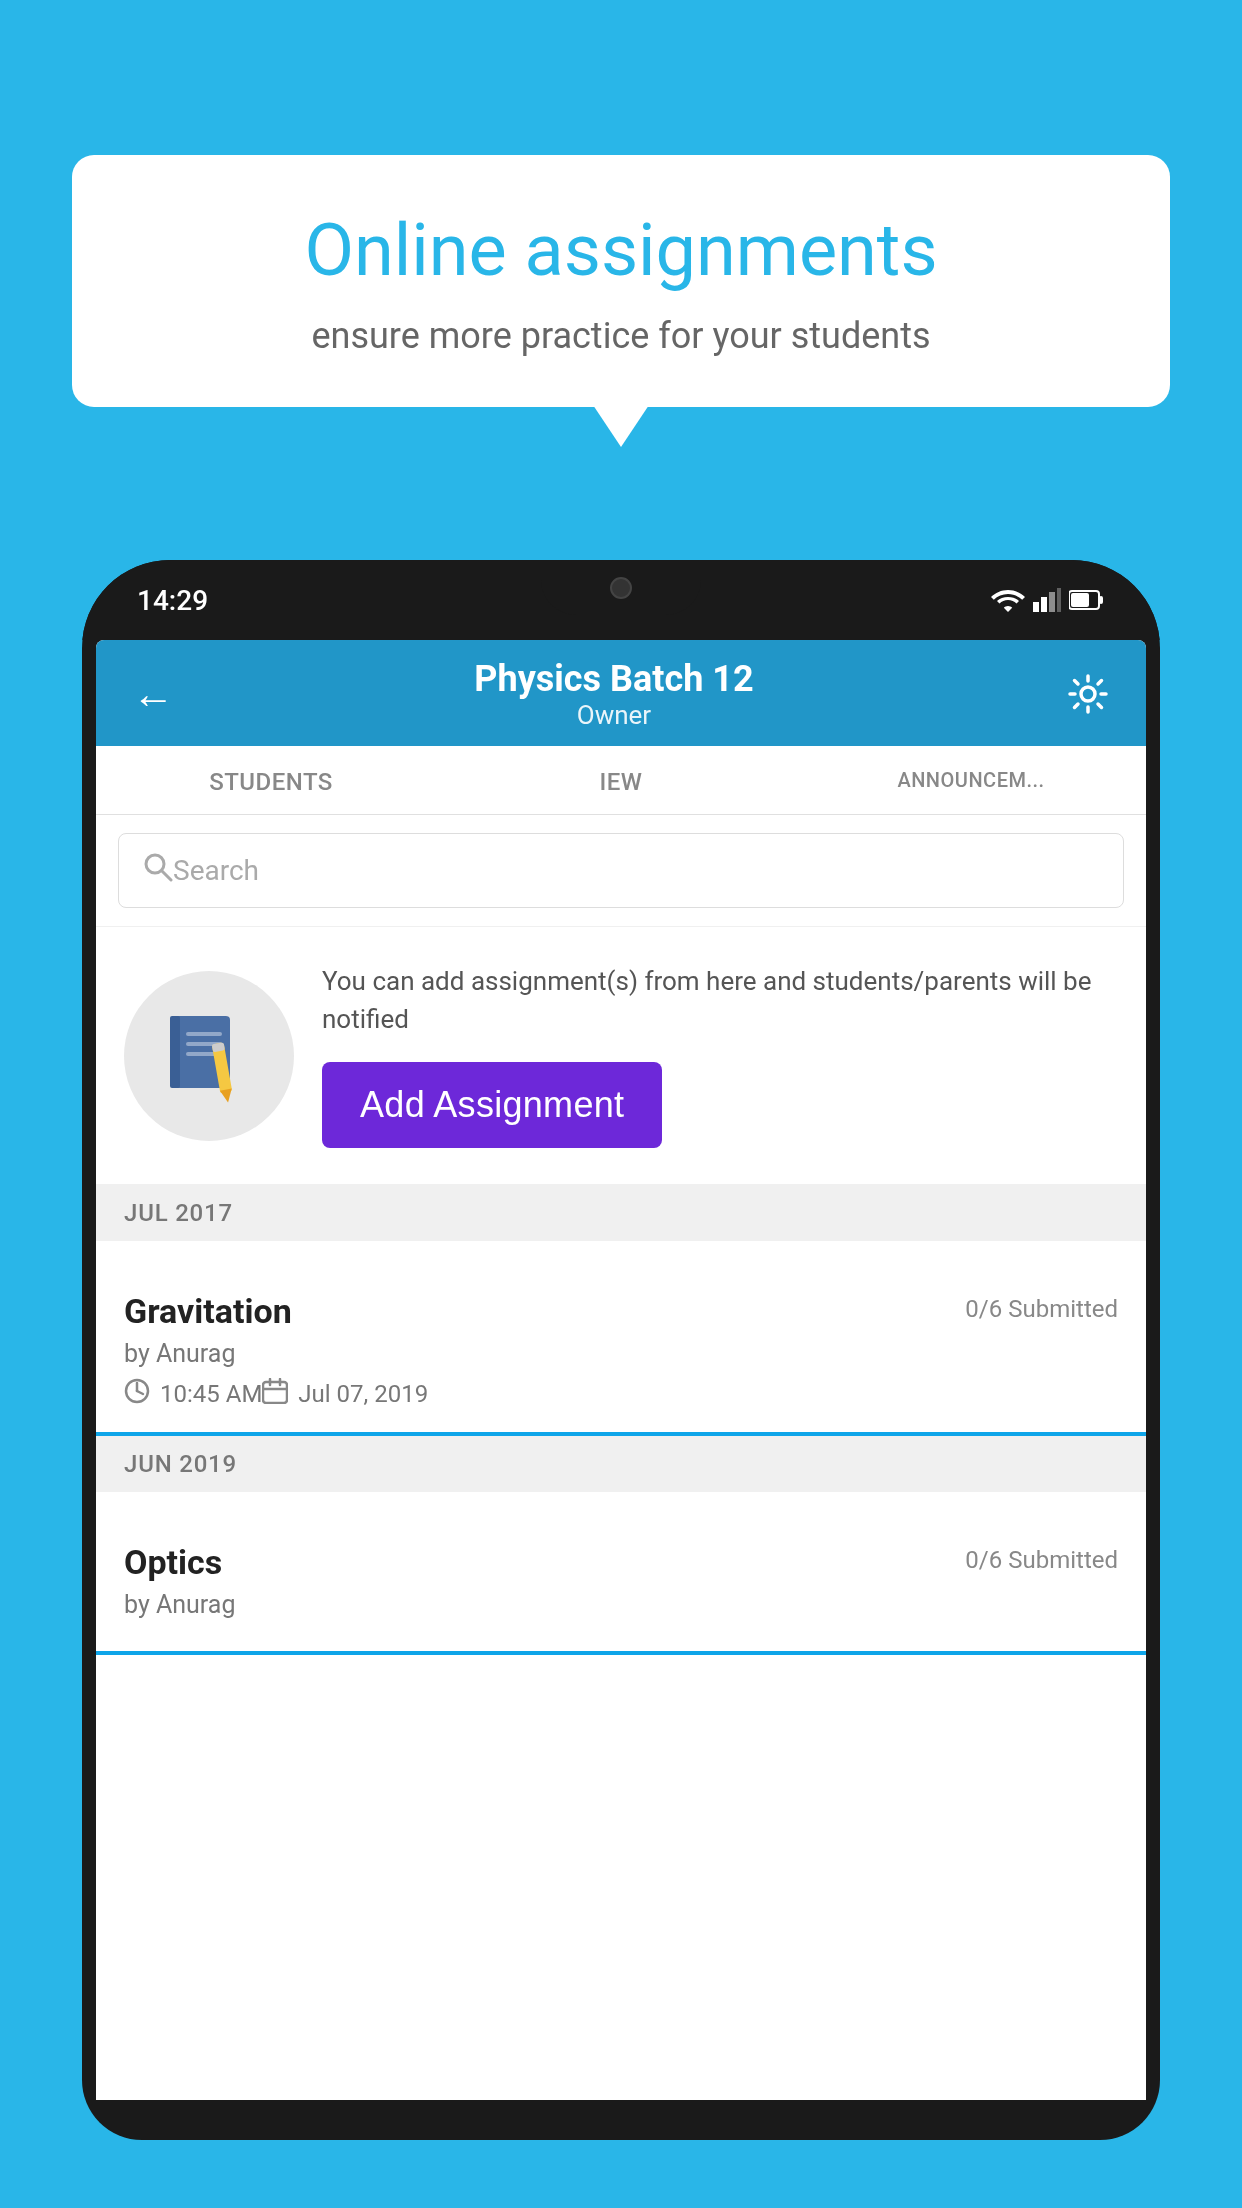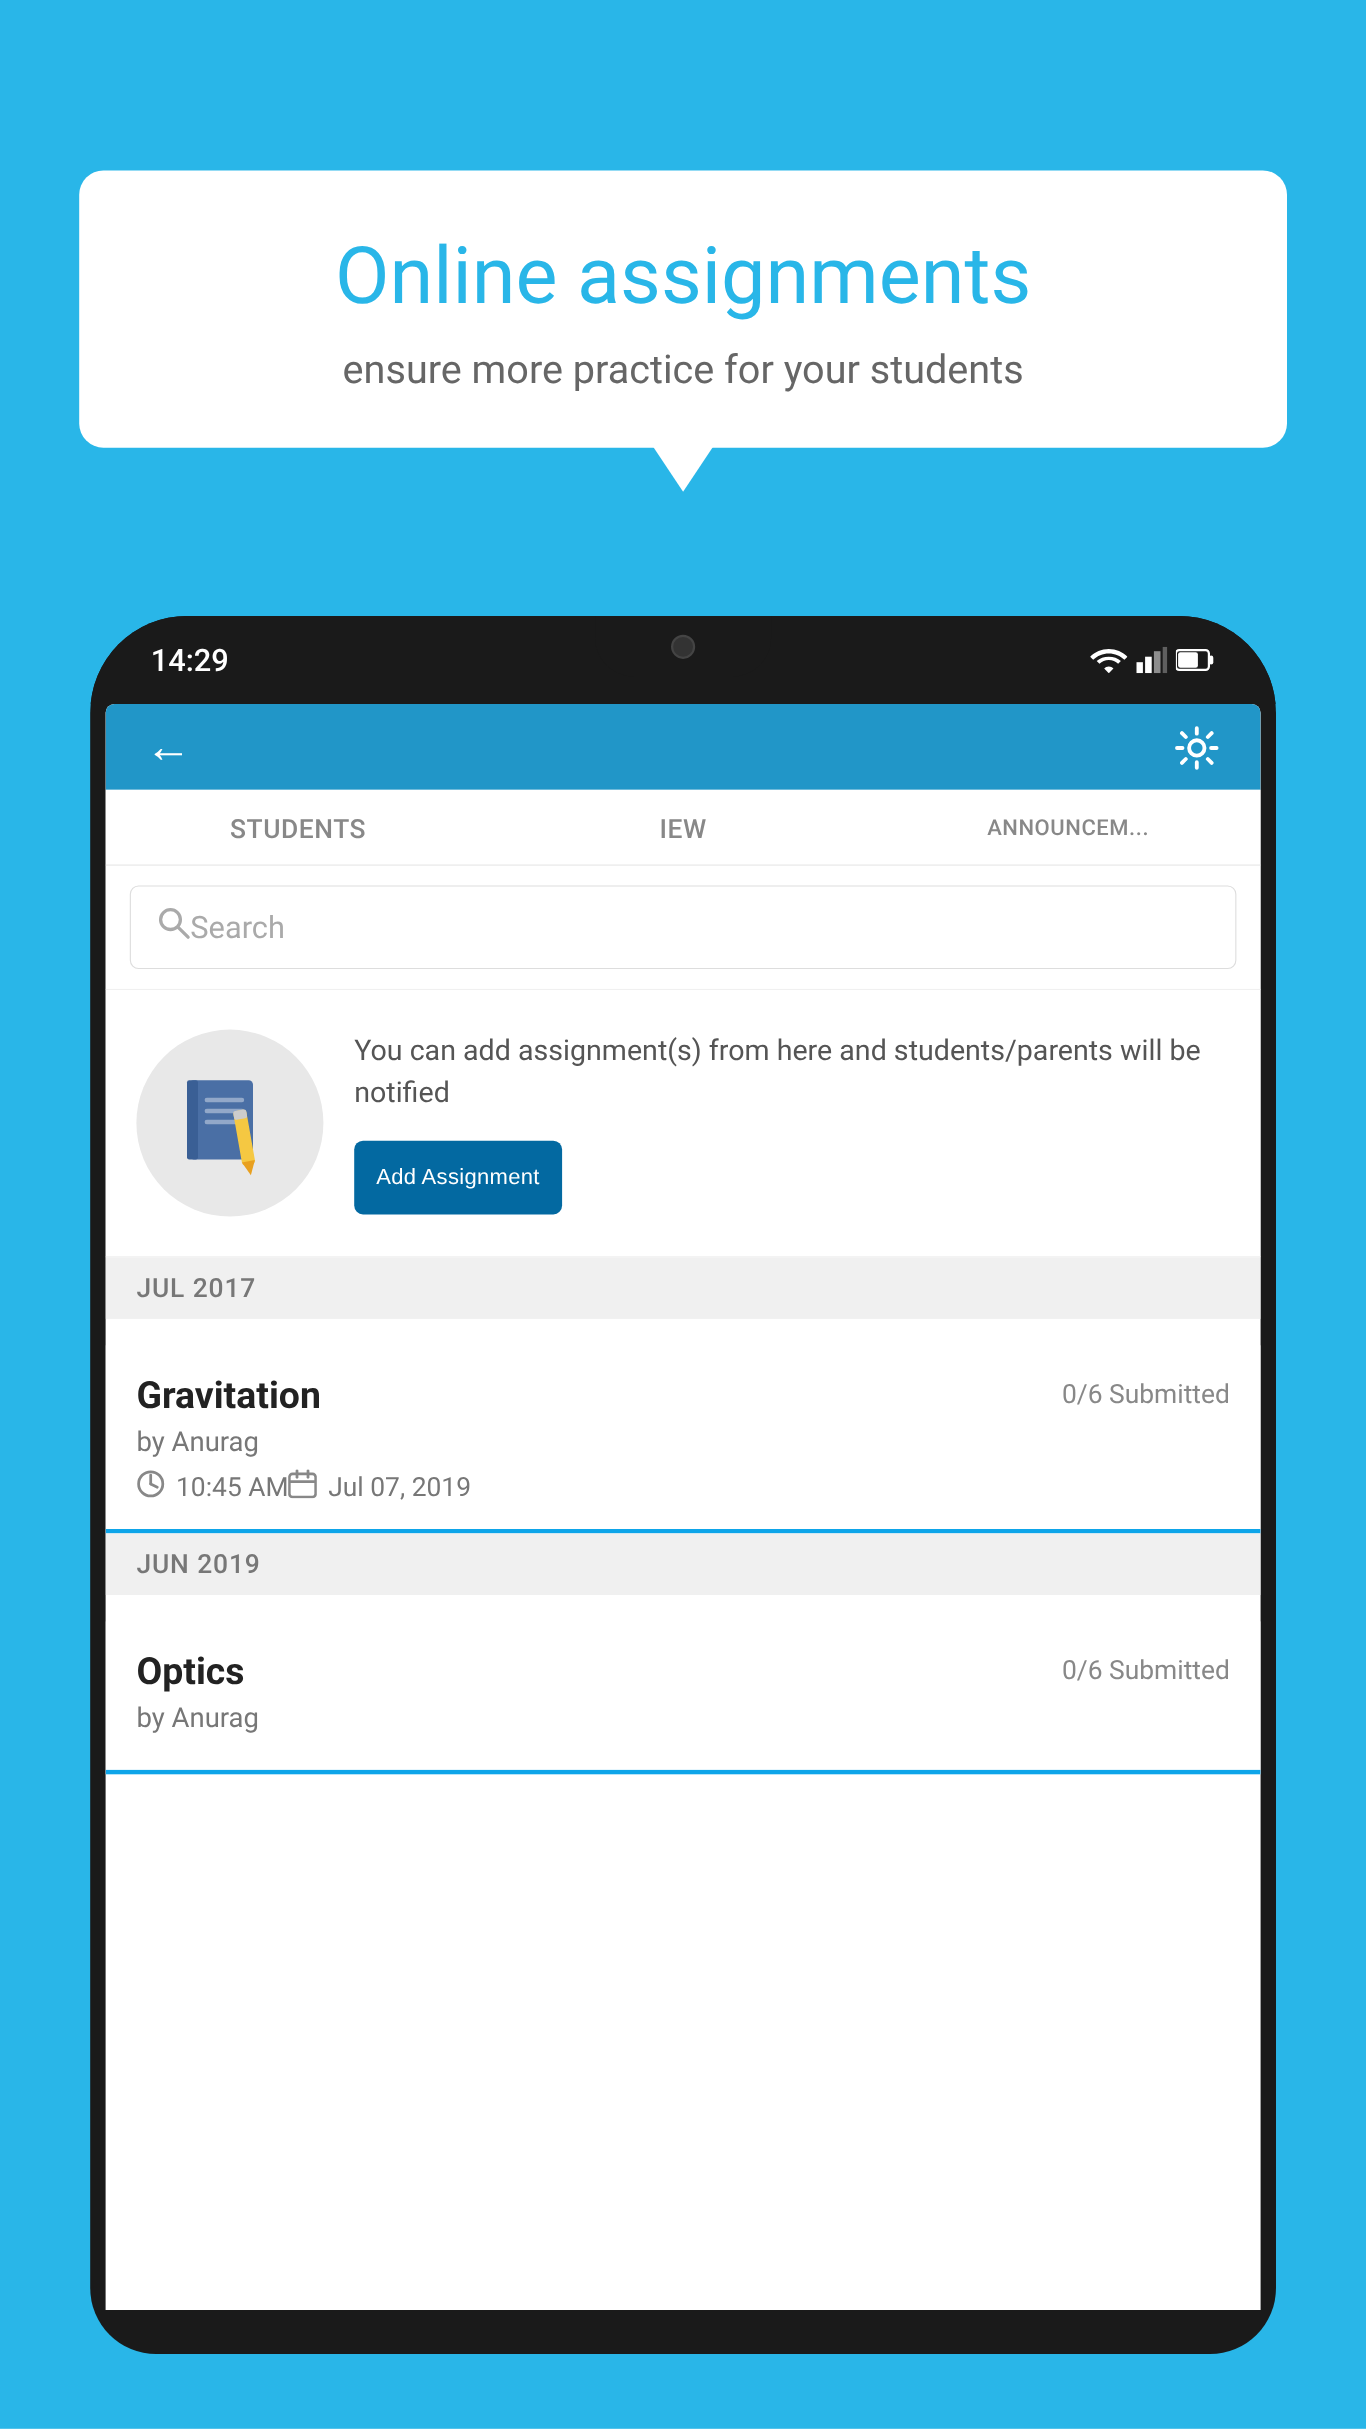--- a/index.html
+++ b/index.html
@@ -249,26 +249,26 @@
     }
 
     .info-text {
       font-size: 26px;
       color: #555;
       line-height: 1.45;
       margin-bottom: 24px;
     }
 
     .add-assignment-btn {
-      background: #0369a1;
+      background: #6d28d9;
       color: white;
       border: none;
       border-radius: 8px;
-      padding: 22px 20px;
-      font-size: 20px;
+      padding: 22px 38px;
+      font-size: 36px;
       font-weight: 500;
       cursor: pointer;
       letter-spacing: 0.3px;
     }
 
     
     .month-header {
       background: #f0f0f0;
       padding: 14px 28px;
       font-size: 24px;
@@ -385,20 +385,24 @@
           <rect x="30" y="7" width="4" height="8" rx="2" fill="white"></rect>
           <rect x="2" y="4" width="18" height="14" rx="2" fill="white"></rect>
         </svg>
       </div>
     </div>
 
     <div class="phone-screen">
 
       <div class="app-header">
         <div class="back-arrow">←</div>
+        <div class="header-center">
+          <div class="header-title">Physics Batch 12</div>
+          <div class="header-subtitle">Owner</div>
+        </div>
         <div class="header-settings">
           <svg class="gear-svg" viewBox="0 0 44 44" fill="none">
             <circle cx="22" cy="22" r="7" stroke="white" stroke-width="3.5"></circle>
             <path d="M22 4v5M22 35v5M4 22h5M35 22h5M8.5 8.5l3.5 3.5M32 32l3.5 3.5M35.5 8.5L32 12M12 32l-3.5 3.5" stroke="white" stroke-width="3.5" stroke-linecap="round"></path>
           </svg>
         </div>
       </div>
 
       <div class="tab-bar">
         <div class="tab-item">STUDENTS</div>

